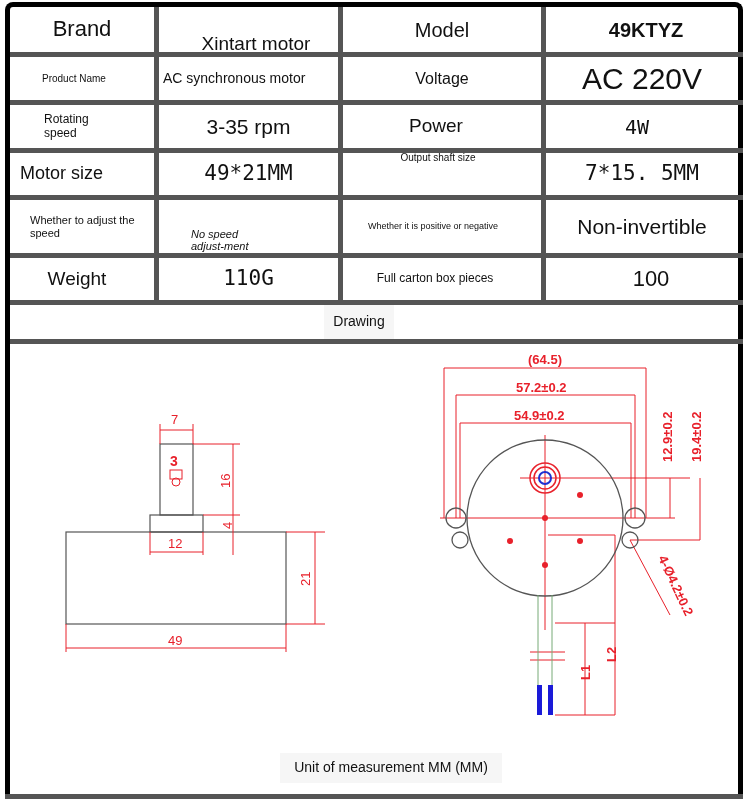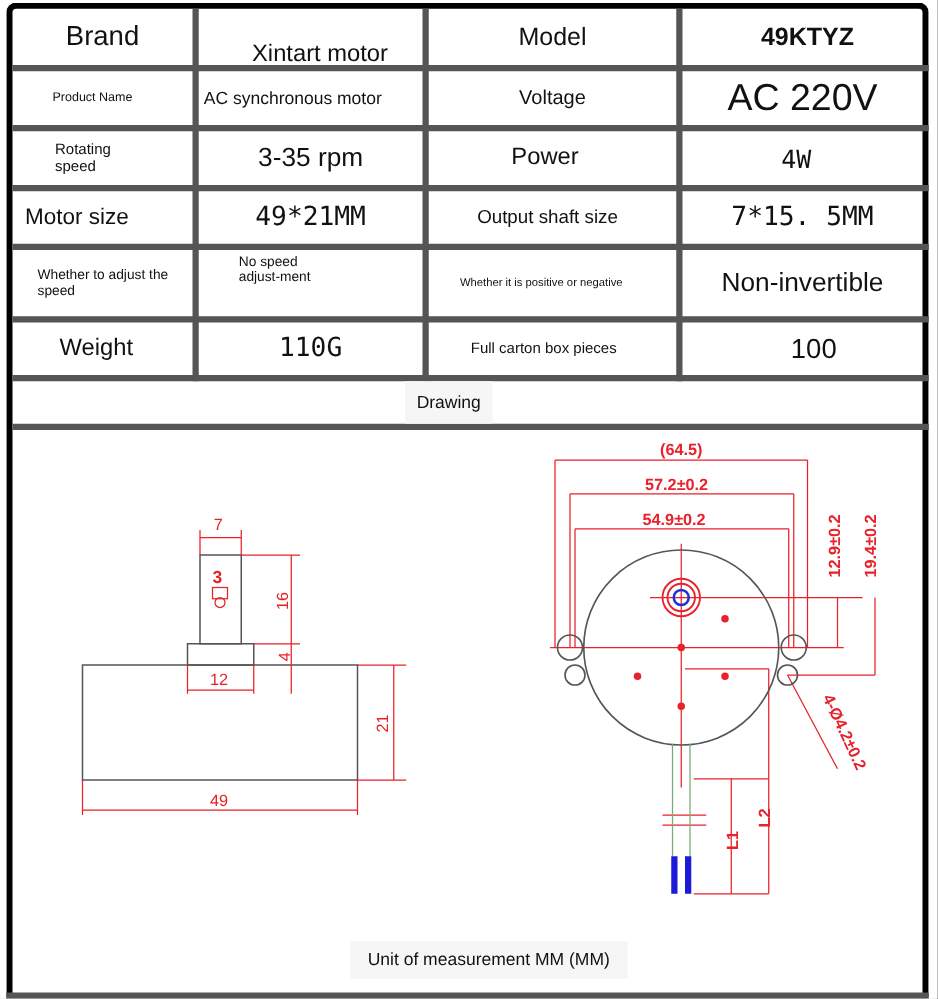--- a/index.html
+++ b/index.html
@@ -40,25 +40,25 @@
 <div class="cell" style="left:343px;top:57px;width:198px;height:43px;font-size:16px;">Voltage</div>
 <div class="cell" style="left:546px;top:57px;width:192px;height:43px;font-size:30px;">AC 220V</div>
 
 <div class="cell left" style="left:10px;top:105px;width:110px;height:43px;font-size:12px;padding-left:34px;">Rotating speed</div>
 <div class="cell" style="left:159px;top:105px;width:179px;height:43px;font-size:21px;">3-35 rpm</div>
 <div class="cell" style="left:343px;top:105px;width:186px;height:43px;font-size:19px;">Power</div>
 <div class="cell mono" style="left:546px;top:105px;width:182px;height:43px;font-size:20px;">4W</div>
 
 <div class="cell left" style="left:10px;top:153px;width:144px;height:42px;font-size:18px;padding-left:10px;">Motor size</div>
 <div class="cell mono" style="left:159px;top:153px;width:179px;height:42px;font-size:21px;">49*21MM</div>
-<div class="cell" style="left:343px;top:153px;width:180px;height:42px;font-size:15px;padding-left:10px;">Output shaft size</div>
+<div class="cell" style="left:343px;top:136px;width:180px;height:42px;font-size:10px;padding-left:10px;">Output shaft size</div>
 <div class="cell mono" style="left:546px;top:153px;width:192px;height:42px;font-size:21px;">7*15. 5MM</div>
 
 <div class="cell left" style="left:10px;top:200px;width:136px;height:53px;font-size:11px;padding-left:20px;">Whether to adjust the speed</div>
-<div class="cell left" style="left:159px;top:200px;width:110px;height:45px;font-size:11px;padding-left:32px;align-items:flex-start;padding-top:4px;">No speed adjust-ment</div>
+<div class="cell left" style="left:159px;top:200px;width:110px;height:45px;font-size:11px;padding-left:32px;align-items:flex-start;padding-top:28px;font-style:italic;">No speed adjust-ment</div>
 <div class="cell" style="left:343px;top:200px;width:180px;height:53px;font-size:9px;">Whether it is positive or negative</div>
 <div class="cell" style="left:546px;top:200px;width:192px;height:53px;font-size:21px;">Non-invertible</div>
 
 <div class="cell" style="left:10px;top:258px;width:134px;height:42px;font-size:19px;">Weight</div>
 <div class="cell mono" style="left:159px;top:258px;width:179px;height:42px;font-size:21px;text-align:right;">110G</div>
 <div class="cell" style="left:343px;top:258px;width:184px;height:42px;font-size:12px;">Full carton box pieces</div>
 <div class="cell" style="left:546px;top:258px;width:168px;height:42px;font-size:22px;padding-left:42px;">100</div>
 
 <div class="cell" style="left:324px;top:305px;width:70px;height:34px;font-size:14px;background:#f6f6f6;">Drawing</div>
 

